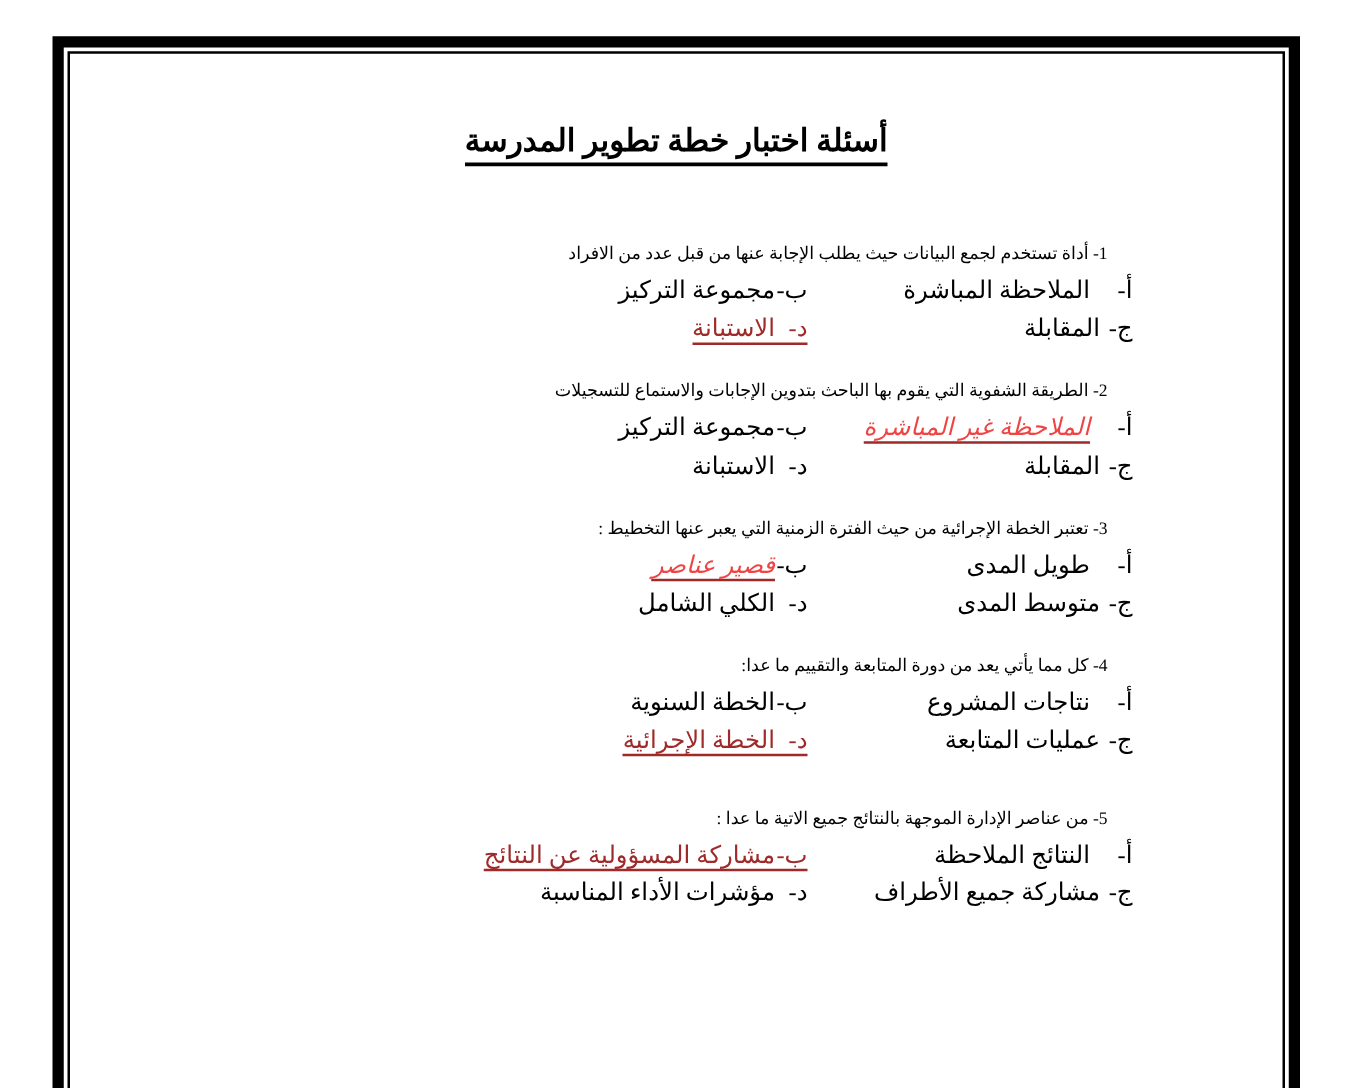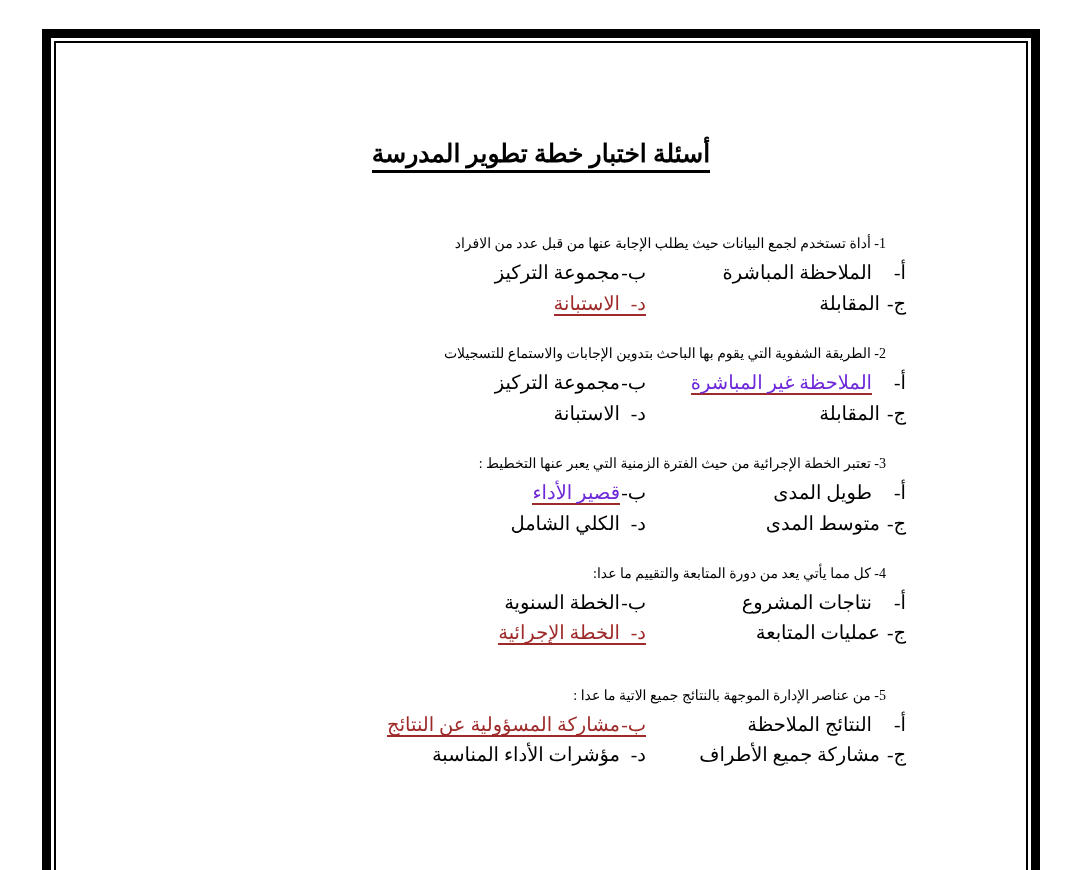--- a/index.html
+++ b/index.html
@@ -36,21 +36,21 @@
   }
   .page-content {
     position: absolute;
     inset: 0;
     padding: 0;
   }
 
   
   .doc-title {
     margin: 0;
-    padding-top: 96px;
+    padding-top: 56px;
     text-align: center;
     font-size: 25px;
     font-weight: bold;
     letter-spacing: 0;
     line-height: 1.2;
   }
   .doc-title .title-text {
     border-bottom: 3px solid #000000;
     padding-bottom: 1px;
     display: inline-block;
@@ -108,23 +108,24 @@
     min-width: 34px;
   }
 
   
   .answer {
     color: #9e2a2a;
     border-bottom: 2px solid #9e2a2a;
     padding-bottom: 0px;
   }
   .answer-text {
-    color: #6d28d9;
+    color: #ef4444;
     border-bottom: 2px solid #9e2a2a;
     padding-bottom: 0px;
+    font-style: italic;
   }
 
   
   .q1 { margin-top: 0; }
   .q2 { margin-top: 26px; }
   .q3 { margin-top: 26px; }
   .q4 { margin-top: 26px; margin-left: 28px; }
   .q5 { margin-top: 38px; }
 </style>
 </head>
@@ -194,21 +195,21 @@
           <div class="q-stem">
             <span class="q-num">3-</span>
             <span>تعتبر الخطة الإجرائية من حيث الفترة الزمنية التي يعبر عنها التخطيط :</span>
           </div>
           <div class="options">
             <div class="opt-row">
               <div class="opt-cell right">
                 <span class="opt-label wide">أ-</span><span>طويل المدى</span>
               </div>
               <div class="opt-cell left">
-                <span class="opt-label">ب-</span><span class="answer-text">قصير الأداء</span>
+                <span class="opt-label">ب-</span><span class="answer-text">قصير عناصر</span>
               </div>
             </div>
             <div class="opt-row">
               <div class="opt-cell right">
                 <span class="opt-label">ج-</span><span>متوسط المدى</span>
               </div>
               <div class="opt-cell left">
                 <span class="opt-label">د-</span><span>الكلي الشامل</span>
               </div>
             </div>

